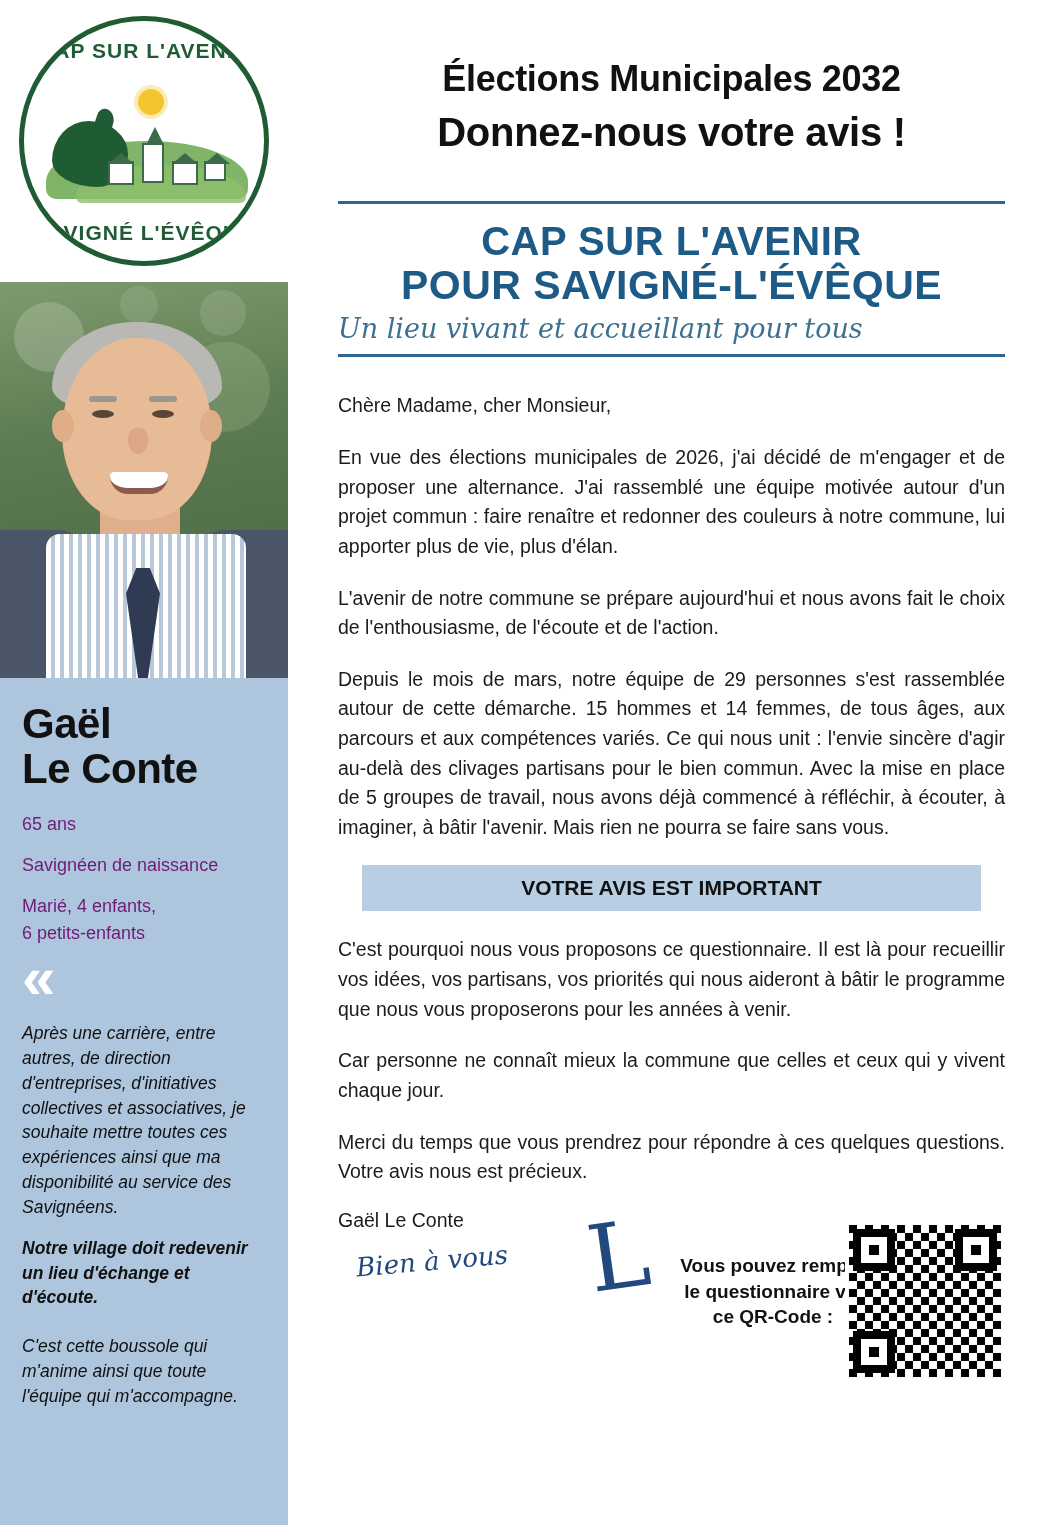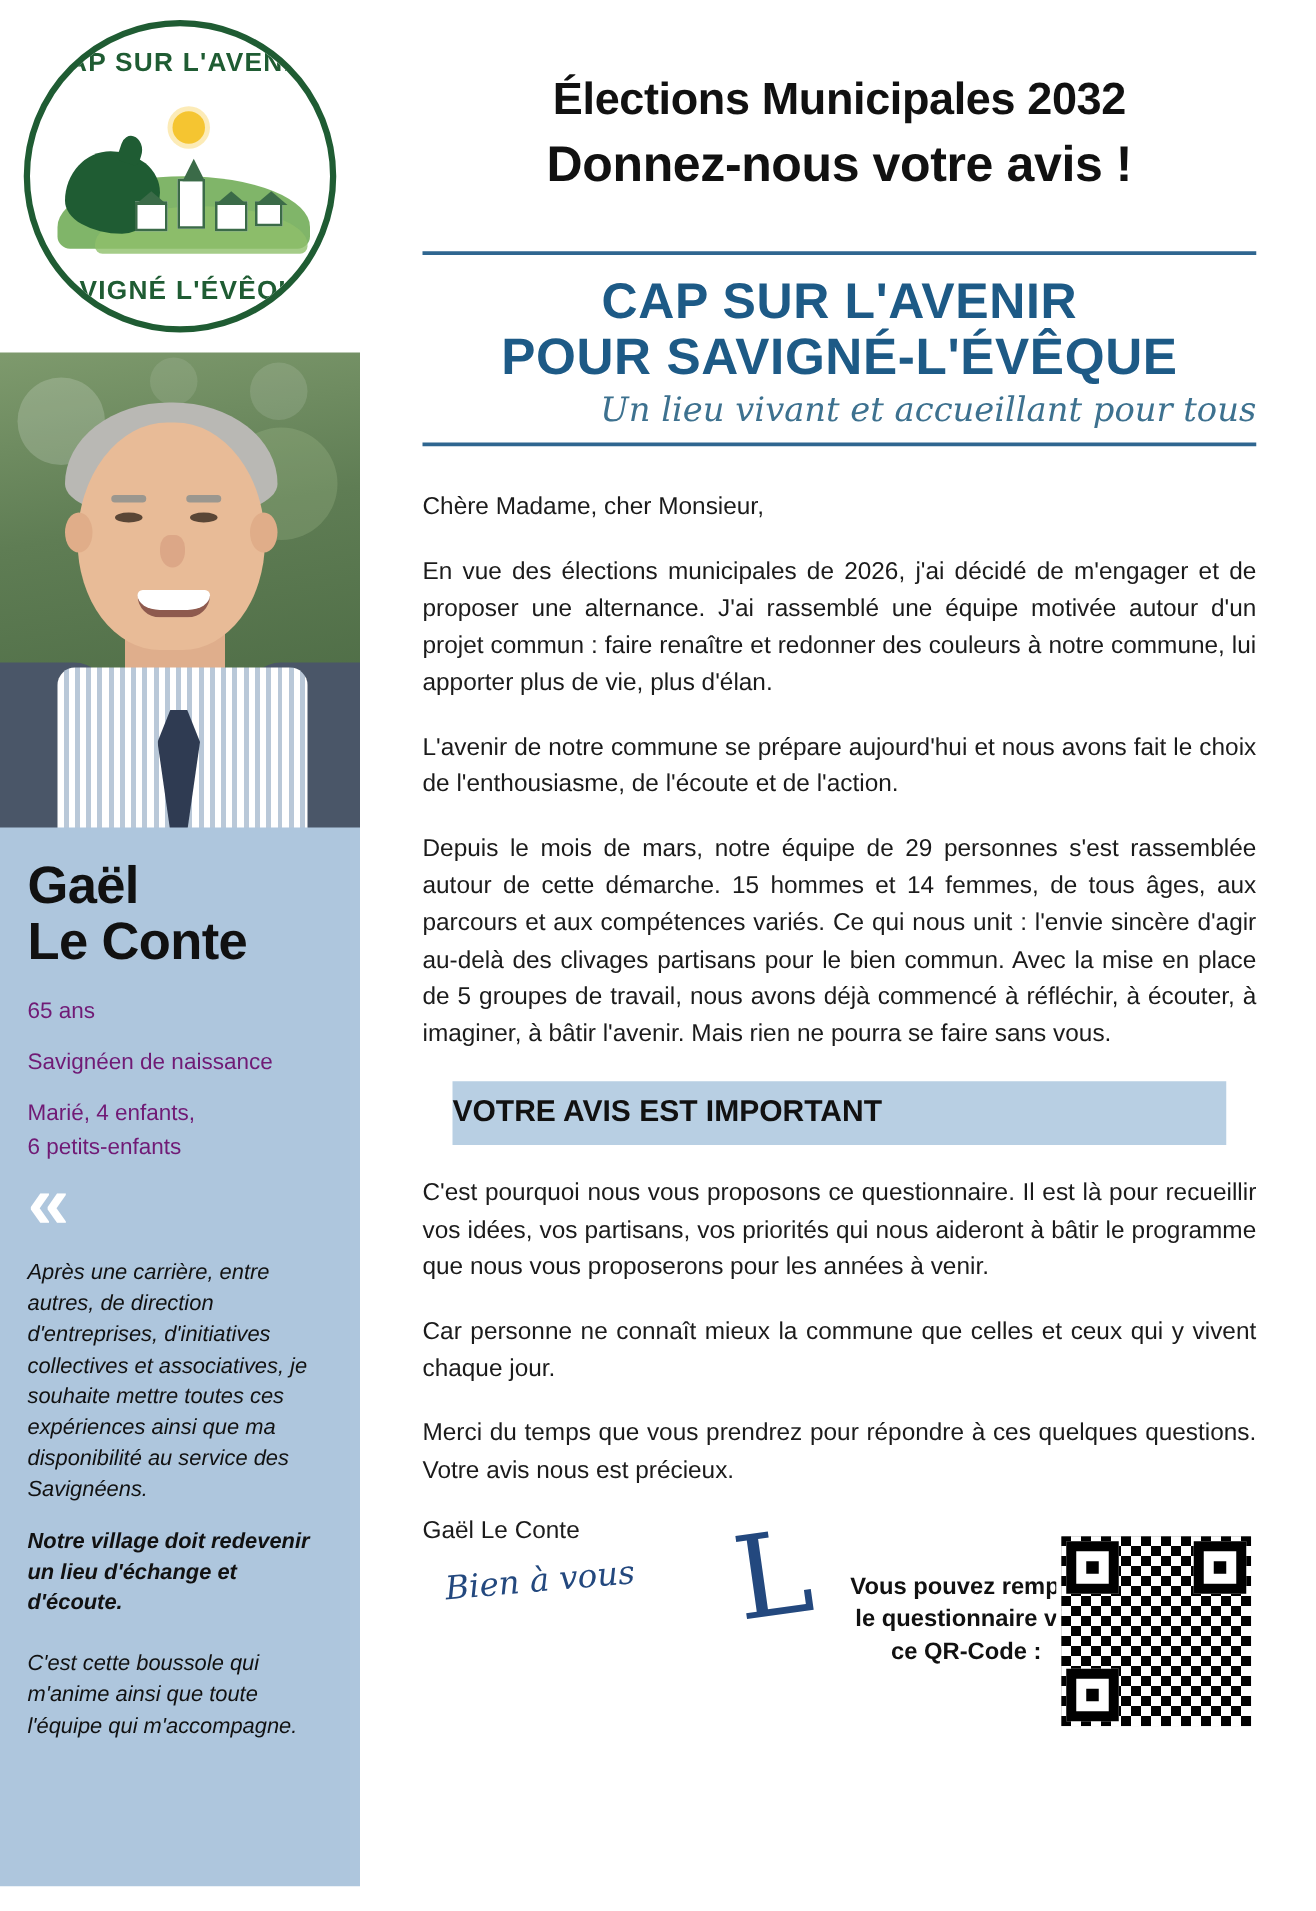--- a/index.html
+++ b/index.html
@@ -215,21 +215,21 @@
   .jacket-r { left: 188px; transform: skewX(-8deg); border-radius: 26px 0 0 0; }
   .tie {
     position: absolute; left: 126px; top: 286px;
     width: 34px; height: 116px;
     background: #2f3b52;
     clip-path: polygon(30% 0, 70% 0, 100% 22%, 62% 100%, 38% 100%, 0 22%);
   }
 
   .left-panel {
     position: absolute;
-    left: 0; top: 662px;
+    left: 0; top: 678px;
     width: 288px;
     height: 847px;
     background: #aec6dd;
     padding: 24px 22px 10px 22px;
   }
   .cand-name {
     font-size: 42px;
     font-weight: bold;
     line-height: 1.06;
     color: #111;
@@ -301,44 +301,44 @@
   .banner-l1, .banner-l2 {
     text-align: center;
     color: #1d5a86;
     font-weight: bold;
     font-size: 40px;
     line-height: 1.08;
     letter-spacing: 0.5px;
   }
   .banner-l2 { font-size: 41px; }
   .banner-sub {
-    text-align: right;
+    text-align: left;
     color: #3d718f;
     font-size: 27px;
     margin-top: 6px;
     font-family: "DejaVu Serif", serif;
     font-style: italic;
   }
 
   .body-text {
     margin-top: 34px;
     font-size: 19.5px;
     line-height: 1.52;
     color: #1b1b1b;
     text-align: justify;
   }
   .body-text p { margin: 0 0 22px 0; }
   .body-text b { font-weight: bold; }
 
   .highlight {
     display: block;
     background: #b8cfe3;
-    text-align: left;
-    font-weight: bold;
-    font-size: 24px;
+    text-align: center;
+    font-weight: bold;
+    font-size: 21px;
     padding: 7px 0 8px 0;
     margin: 4px 24px 24px 24px;
     color: #111;
   }
 
   .sign-row {
     position: relative;
     margin-top: 10px;
     height: 150px;
   }

